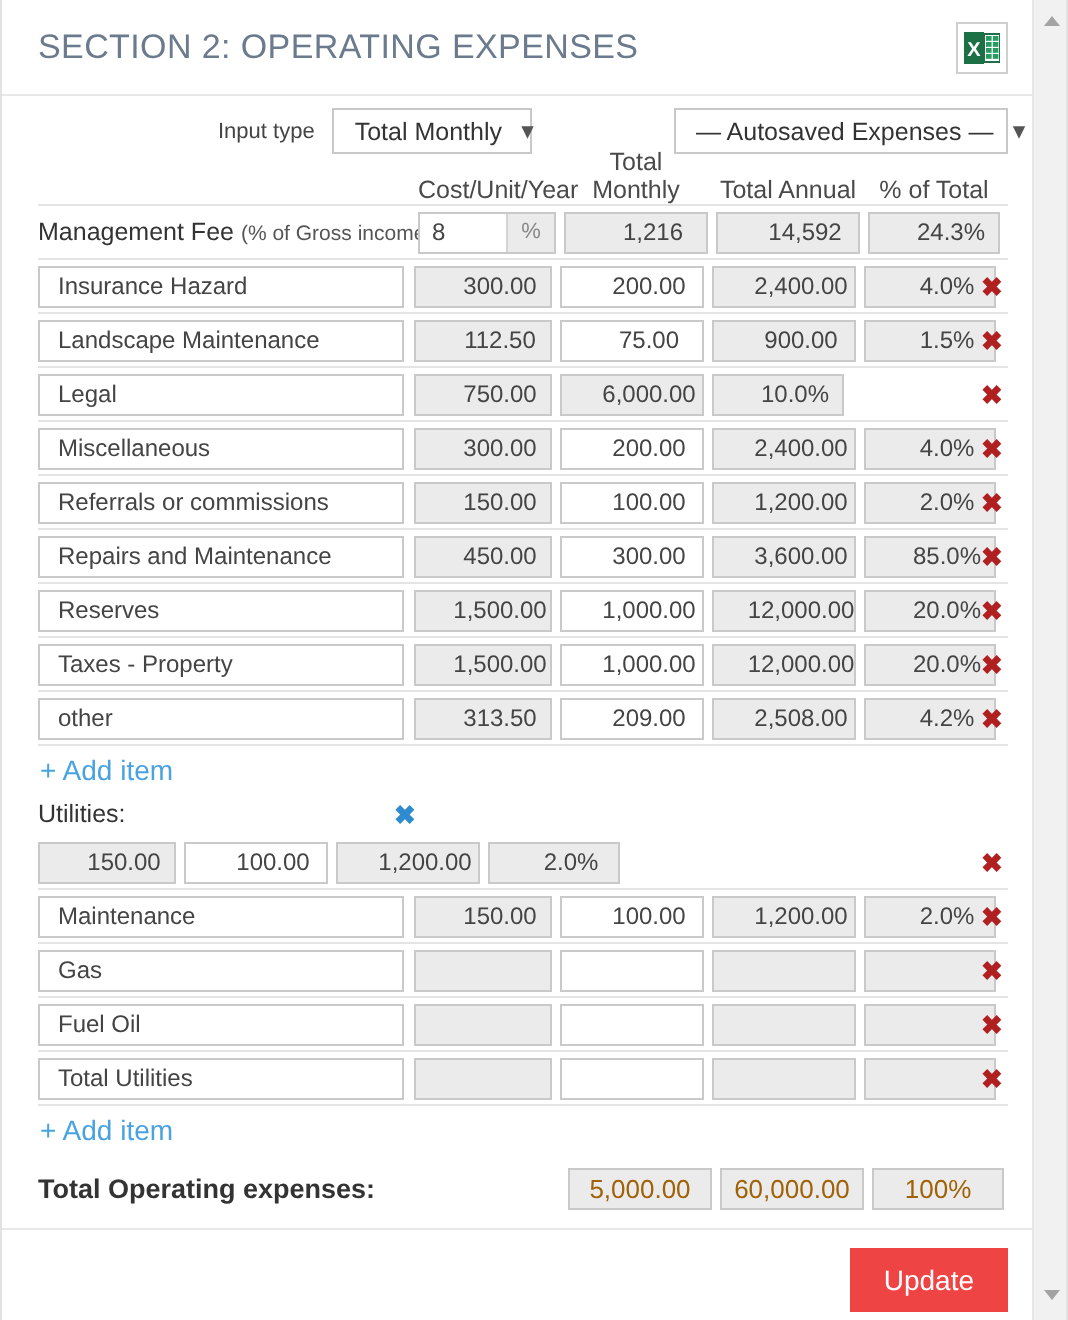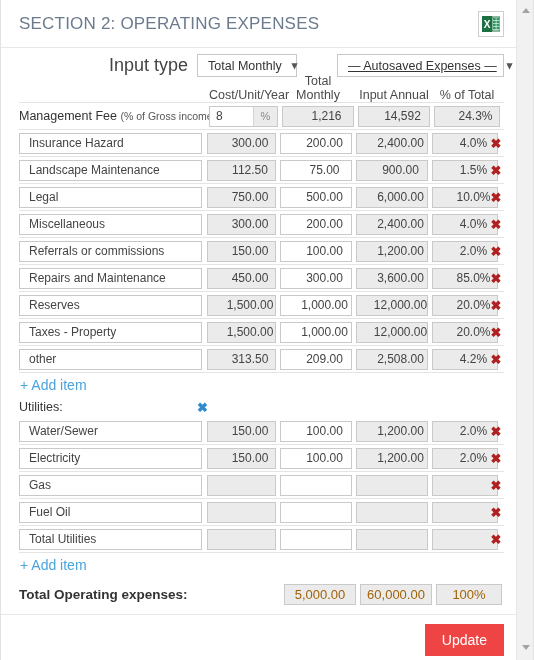--- a/index.html
+++ b/index.html
@@ -81,21 +81,21 @@
 
   
   .toolbar {
     height: 35px;
     display: flex;
     align-items: center;
     padding: 0 14px 0 18px;
     position: relative;
   }
   .tb-label {
-    font-size: 18px;
+    font-size: 11px;
     color: #444;
     margin-left: 90px;
     margin-right: 9px;
   }
   .select {
     border: 1px solid #c8c8c8;
     background: #fff;
     height: 23px;
     font-size: 12.5px;
     color: #333;
@@ -106,21 +106,21 @@
   }
   .select .cap { flex: 1; text-align: center; }
   .select .chev {
     margin-left: 10px;
     font-size: 11px;
     color: #555;
     font-weight: bold;
   }
   #input-type-select { width: 100px; }
   #autosaved-select { width: 167px; margin-left: auto; }
-  #autosaved-select .cap { text-align: left; text-decoration: underline; }
+  #autosaved-select .cap { text-align: left; }
 
   
   .tbl {
     padding: 0 14px 0 18px;
   }
   .colhead {
     display: flex;
     align-items: flex-end;
     height: 20px;
     border-bottom: 1px solid #e4e4e4;
@@ -301,21 +301,21 @@
         <span class="chev">▾</span>
       </div>
     </div>
 
     <div class="tbl">
 
       <div class="colhead">
         <div class="c-name"></div>
         <div class="c w-cuy">Cost/Unit/Year</div>
         <div class="c w-mon">Total Monthly</div>
-        <div class="c w-ann">Input Annual</div>
+        <div class="c w-ann">Total Annual</div>
         <div class="c w-pct">% of Total</div>
       </div>
 
       <div class="row">
         <div class="cell-name" style="width:190px">
           <span class="mf-label">
             <span>Management Fee</span>
             <span class="small">(% of Gross income)</span>
           </span>
         </div>
@@ -341,21 +341,20 @@
             <div class="fld rw txt w-name">Landscape Maintenance</div>
             <div class="fld ro num w-cuy">112.50</div>
             <div class="fld rw num w-mon">75.00</div>
             <div class="fld ro num w-ann">900.00</div>
             <div class="fld ro num w-pct">1.5%</div>
             <span class="del">✖</span>
           </div>
           <div class="row">
             <div class="fld rw txt w-name">Legal</div>
             <div class="fld ro num w-cuy">750.00</div>
-            <div class="fld rw num w-mon">500.00</div>
             <div class="fld ro num w-ann">6,000.00</div>
             <div class="fld ro num w-pct">10.0%</div>
             <span class="del">✖</span>
           </div>
           <div class="row">
             <div class="fld rw txt w-name">Miscellaneous</div>
             <div class="fld ro num w-cuy">300.00</div>
             <div class="fld rw num w-mon">200.00</div>
             <div class="fld ro num w-ann">2,400.00</div>
             <div class="fld ro num w-pct">4.0%</div>
@@ -405,29 +404,28 @@
 
       <a class="addlink">+ Add item</a>
 
       <div class="group-hdr">
         <span class="gname">Utilities:</span>
         <span class="gdel">✖</span>
       </div>
 
       <div id="util-rows">
           <div class="row">
-            <div class="fld rw txt w-name">Water/Sewer</div>
             <div class="fld ro num w-cuy">150.00</div>
             <div class="fld rw num w-mon">100.00</div>
             <div class="fld ro num w-ann">1,200.00</div>
             <div class="fld ro num w-pct">2.0%</div>
             <span class="del">✖</span>
           </div>
           <div class="row">
-            <div class="fld rw txt w-name">Electricity</div>
+            <div class="fld rw txt w-name">Maintenance</div>
             <div class="fld ro num w-cuy">150.00</div>
             <div class="fld rw num w-mon">100.00</div>
             <div class="fld ro num w-ann">1,200.00</div>
             <div class="fld ro num w-pct">2.0%</div>
             <span class="del">✖</span>
           </div>
           <div class="row">
             <div class="fld rw txt w-name">Gas</div>
             <div class="fld ro num w-cuy"></div>
             <div class="fld rw num w-mon"></div>

